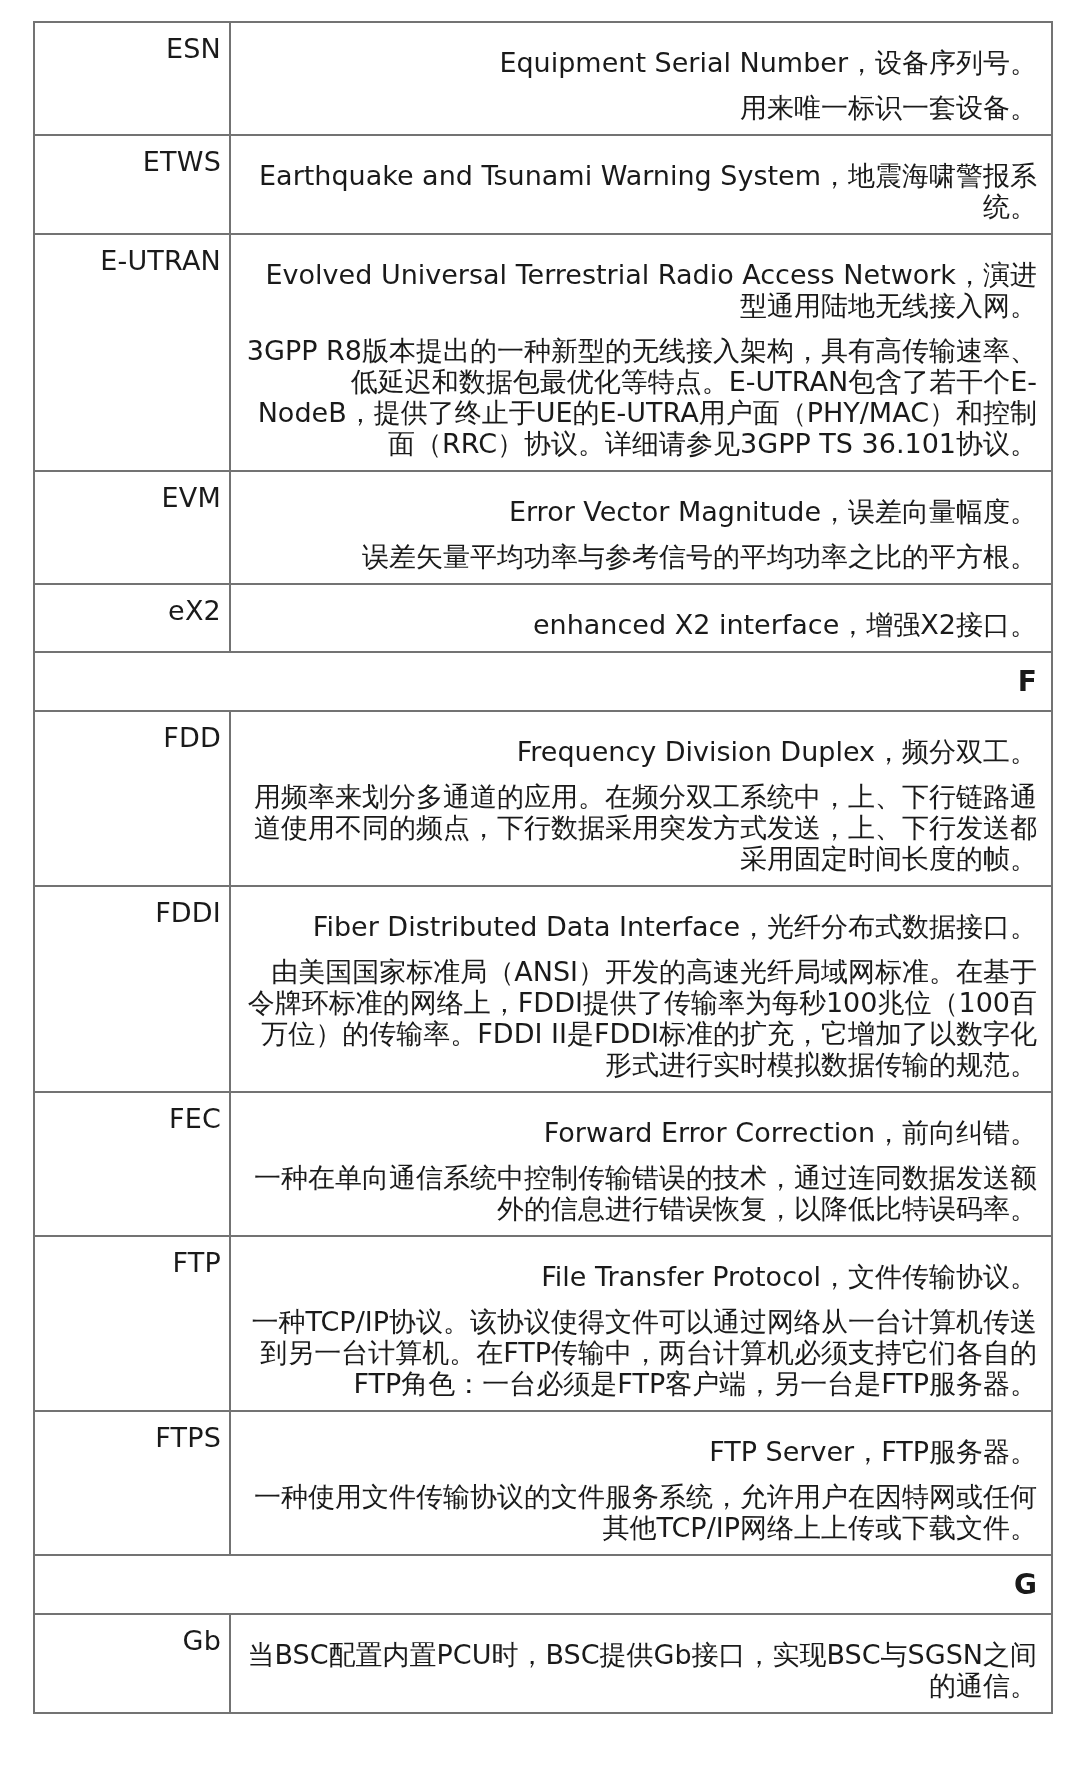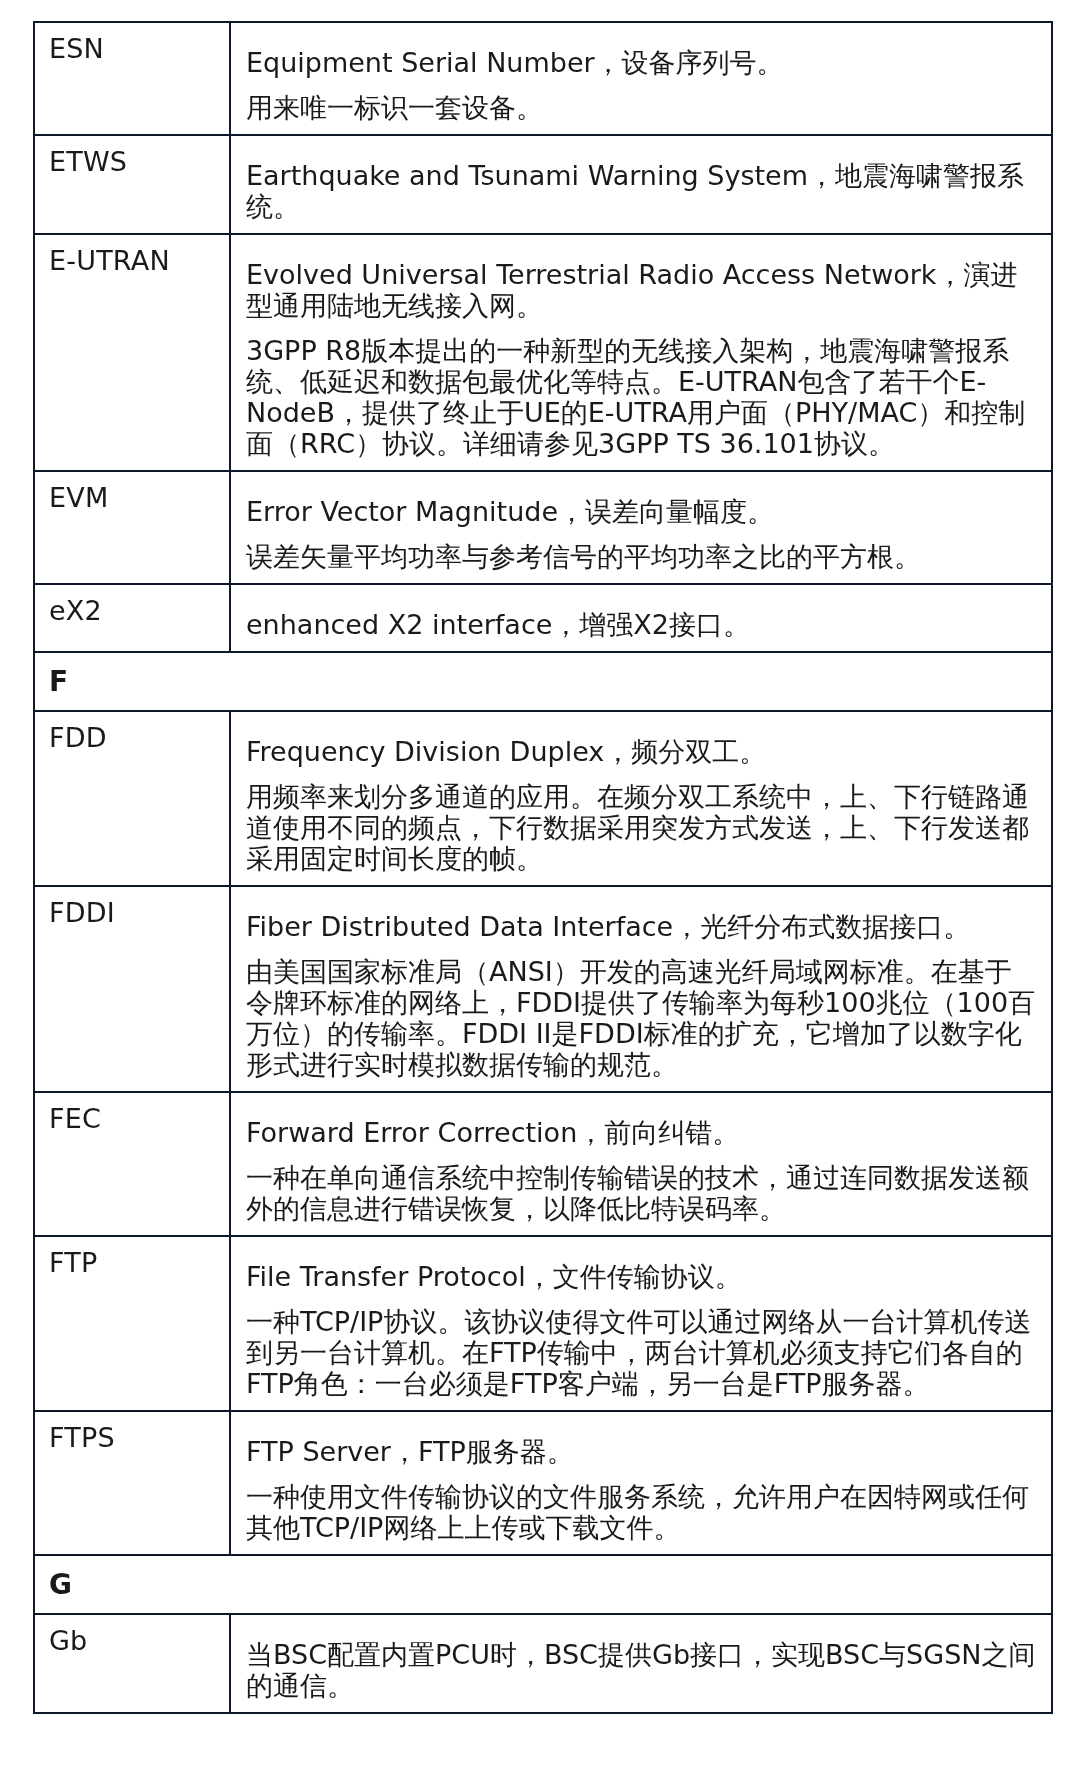--- a/index.html
+++ b/index.html
@@ -18,24 +18,25 @@
   .glossary-table {
     position: absolute;
     left: 33px;
     top: 21px;
     width: 1020px;
     border-collapse: collapse;
     table-layout: fixed;
     color: #1a1a1a;
   }
   .glossary-table td {
-    border: 2px solid #0f172a;
+    border: 2px solid #737373;
     vertical-align: top;
     font-size: 27px;
     line-height: 31px;
+    text-align: right;
   }
   td.term-cell {
     width: 172px;
     padding: 10px 8px 10px 14px;
     letter-spacing: 0.2px;
   }
   td.def-cell {
     padding: 24px 14px 11px 15px;
   }
   td.def-cell p {
@@ -66,21 +67,21 @@
         <tr>
           <td class="term-cell">ETWS</td>
           <td class="def-cell">
             <p>Earthquake and Tsunami Warning System，地震海啸警报系统。</p>
           </td>
         </tr>
         <tr>
           <td class="term-cell">E-UTRAN</td>
           <td class="def-cell">
             <p>Evolved Universal Terrestrial Radio Access Network，演进型通用陆地无线接入网。</p>
-            <p>3GPP R8版本提出的一种新型的无线接入架构，地震海啸警报系统、低延迟和数据包最优化等特点。E-UTRAN包含了若干个E-NodeB，提供了终止于UE的E-UTRA用户面（PHY/MAC）和控制面（RRC）协议。详细请参见3GPP TS 36.101协议。</p>
+            <p>3GPP R8版本提出的一种新型的无线接入架构，具有高传输速率、低延迟和数据包最优化等特点。E-UTRAN包含了若干个E-NodeB，提供了终止于UE的E-UTRA用户面（PHY/MAC）和控制面（RRC）协议。详细请参见3GPP TS 36.101协议。</p>
           </td>
         </tr>
         <tr>
           <td class="term-cell">EVM</td>
           <td class="def-cell">
             <p>Error Vector Magnitude，误差向量幅度。</p>
             <p>误差矢量平均功率与参考信号的平均功率之比的平方根。</p>
           </td>
         </tr>
         <tr>

